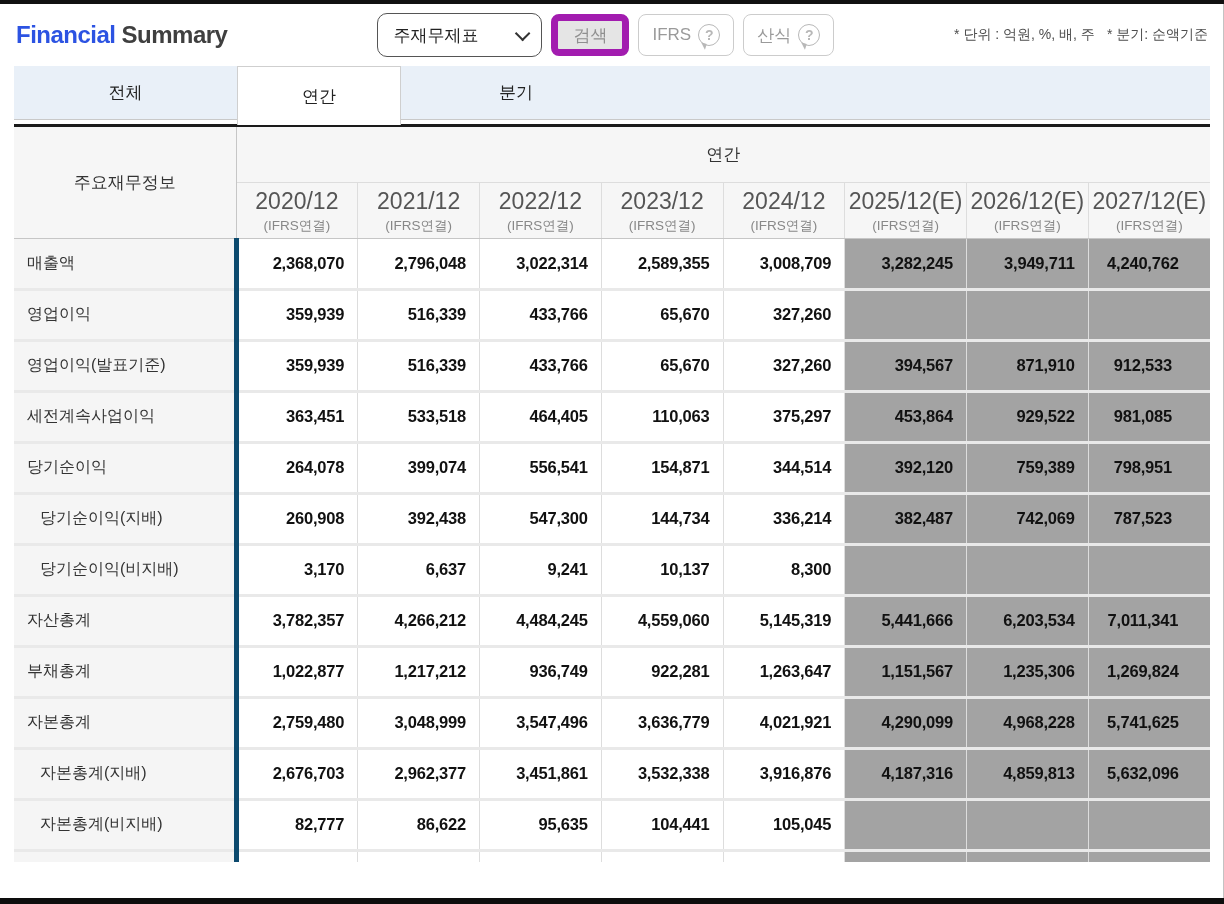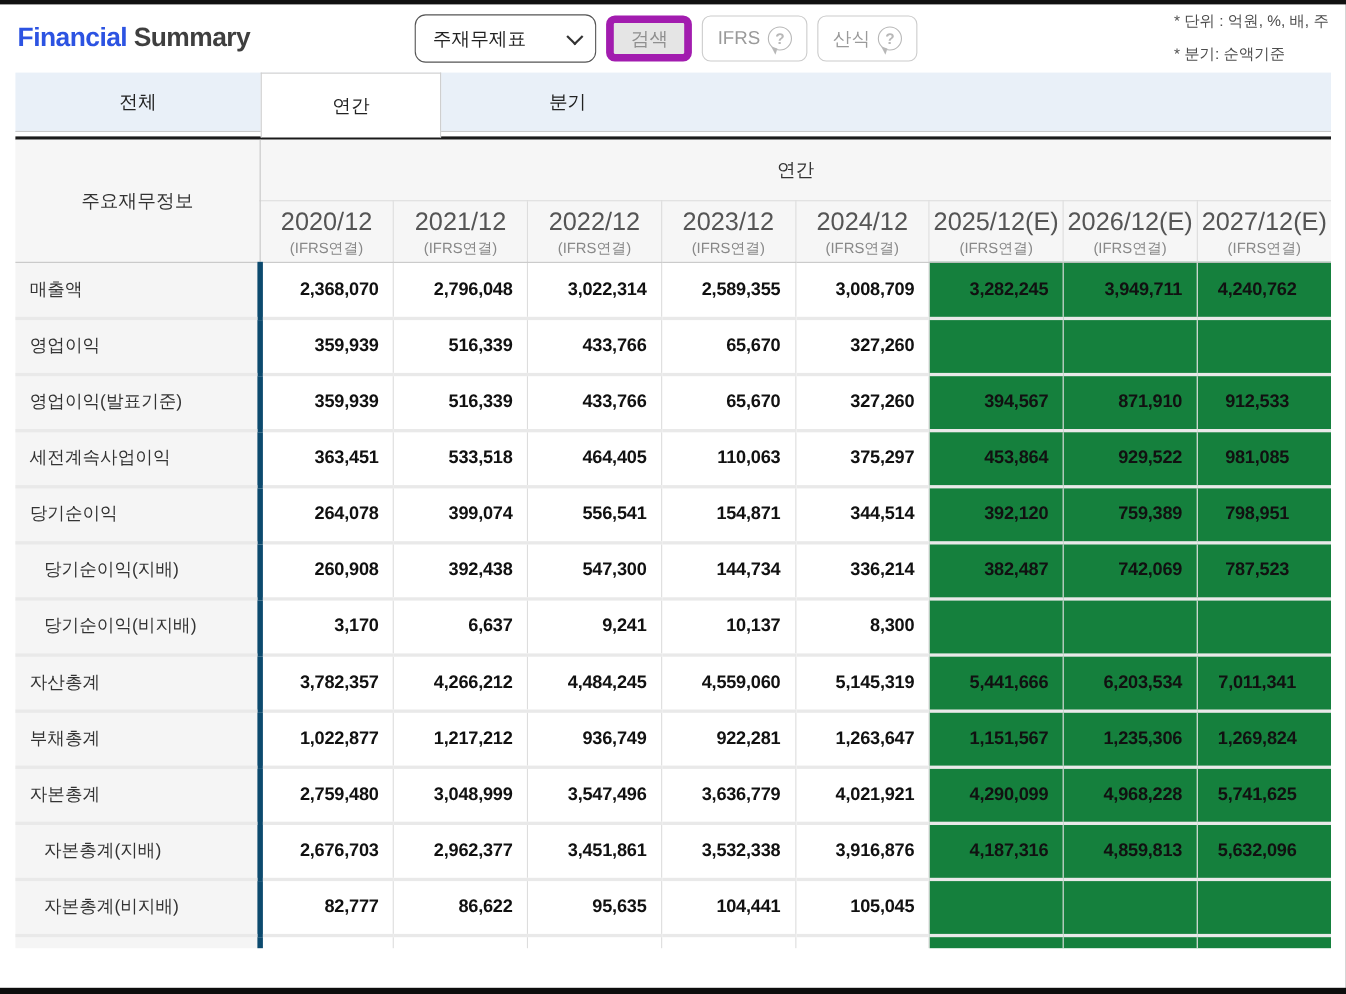--- a/index.html
+++ b/index.html
@@ -24,21 +24,21 @@
     transform:rotate(45deg) translateY(-3px); }
   .btn { height:42px; display:inline-flex; align-items:center; justify-content:center; border-radius:8px;
     font-size:17px; cursor:pointer; }
   .btn-search { width:78px; background:#e5e5e5; border:7px solid #a21caf; color:#8f8f8f; }
   .btn-ghost { background:#fff; border:1px solid #ccc; color:#9a9a9a; padding:0 13px; gap:7px; }
   .qicon { position:relative; width:22px; height:22px; border:1.5px solid #b8b8b8; border-radius:50%;
     display:inline-flex; align-items:center; justify-content:center; font-size:14px; font-weight:bold; color:#b8b8b8; }
   .qicon::after { content:""; position:absolute; left:1px; bottom:-4px; width:0; height:0;
     border-left:6px solid transparent; border-top:6px solid #b8b8b8; transform:rotate(18deg); }
 
-  .notes { margin-left:auto; display:flex; gap:12px; font-size:14px; color:#4d4d4d; white-space:nowrap;flex-direction:column; }
+  .notes { margin-left:auto; display:flex; gap:12px; font-size:14px; color:#4d4d4d; white-space:nowrap; }
 
   
   .tabs { position:relative; margin:0 14px; height:54px; background:#e9f0f8; border-bottom:1px solid #c9c9c9;
     display:flex; z-index:2; }
   .tab { display:flex; align-items:center; justify-content:center; font-size:17px; color:#222; cursor:pointer; }
   .tab.w1 { width:223px; } .tab.w2 { width:164px; } .tab.w3 { width:230px; }
   .tab.active { position:relative; background:#fff; border:1px solid #cfcfcf; border-bottom:none;
     height:59px; top:0; z-index:3; }
 
   
@@ -55,21 +55,21 @@
   th.colhead .standard { font-size:13.5px; color:#888; display:block; margin-top:2px; }
 
   tbody td, tbody th.rowlabel { height:51px; border-top:3px solid #e9e9e9; }
   tbody tr:first-child td, tbody tr:first-child th.rowlabel { border-top:none; }
   th.rowlabel { background:#f5f5f5; border-right:5px solid #0c4a6e; text-align:left; font-weight:normal;
     font-size:16px; color:#333; padding-left:13px; }
   th.rowlabel.indent { padding-left:26px; }
   td.val { text-align:right; padding-right:13px; font-size:16.5px; font-weight:600; color:#111;
     border-right:1px solid #ddd; letter-spacing:-0.2px; background:#fff; }
   td.val:last-child { border-right:none;text-align:center; }
-  td.val.estimate { background:#15803d; }
+  td.val.estimate { background:#a3a3a3; }
   tr.sliver td, tr.sliver th { height:12px; border-top:3px solid #e9e9e9; }
 </style>
 </head>
 <body>
 
 <div class="page">
   <div class="frame-top"></div>
 
   <div class="hdr">
     <div class="title">

